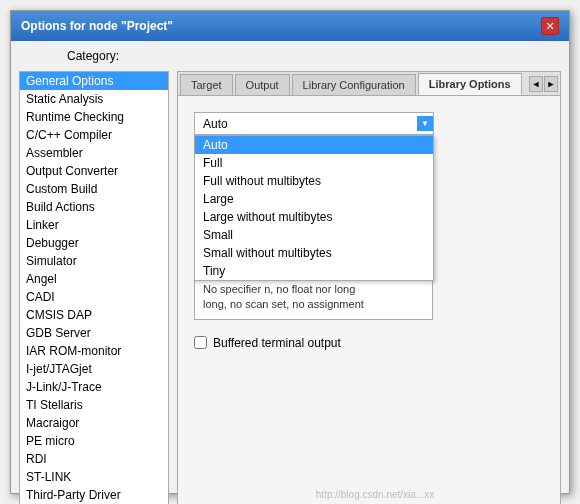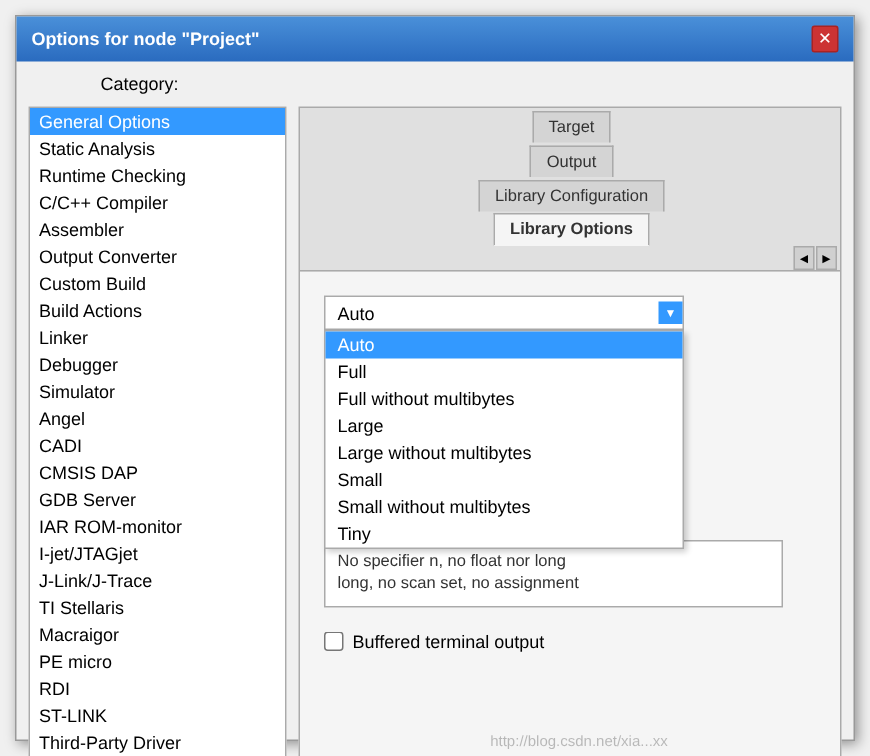--- a/index.html
+++ b/index.html
@@ -61,21 +61,21 @@
       font-size: 12px;
       margin-bottom: 2px;
       margin-left: 48px;
     }
     .content-area {
       display: flex;
       flex: 1;
       gap: 8px;
     }
     .sidebar {
-      width: 172px;
+      width: 150px;
       border: 1px solid #aaa;
       background: white;
       overflow-y: auto;
       flex-shrink: 0;
     }
     .sidebar-item {
       padding: 2px 6px;
       cursor: pointer;
       white-space: nowrap;
       font-size: 12px;
@@ -92,21 +92,20 @@
       display: flex;
       flex-direction: column;
       overflow: hidden;
     }
     .tabs-bar {
       display: flex;
       align-items: center;
       background: #e0e0e0;
       border-bottom: 1px solid #aaa;
       flex-shrink: 0;
-      flex-direction: column;
     }
     .tab {
       padding: 4px 10px;
       border: 1px solid #aaa;
       border-bottom: none;
       background: #d4d4d4;
       cursor: pointer;
       font-size: 11px;
       margin-top: 2px;
       margin-left: 2px;
@@ -194,21 +193,21 @@
       background: #3399ff;
       color: white;
     }
     .info-box {
       margin-top: 140px;
       background: white;
       border: 1px solid #aaa;
       padding: 6px 8px;
       font-size: 11px;
       color: #333;
-      width: 306px;
+      width: 239px;
       line-height: 1.4;
     }
     .checkbox-row {
       display: flex;
       align-items: center;
       gap: 6px;
       margin-top: 16px;
       font-size: 12px;
     }
     .checkbox-row input[type=checkbox] {

